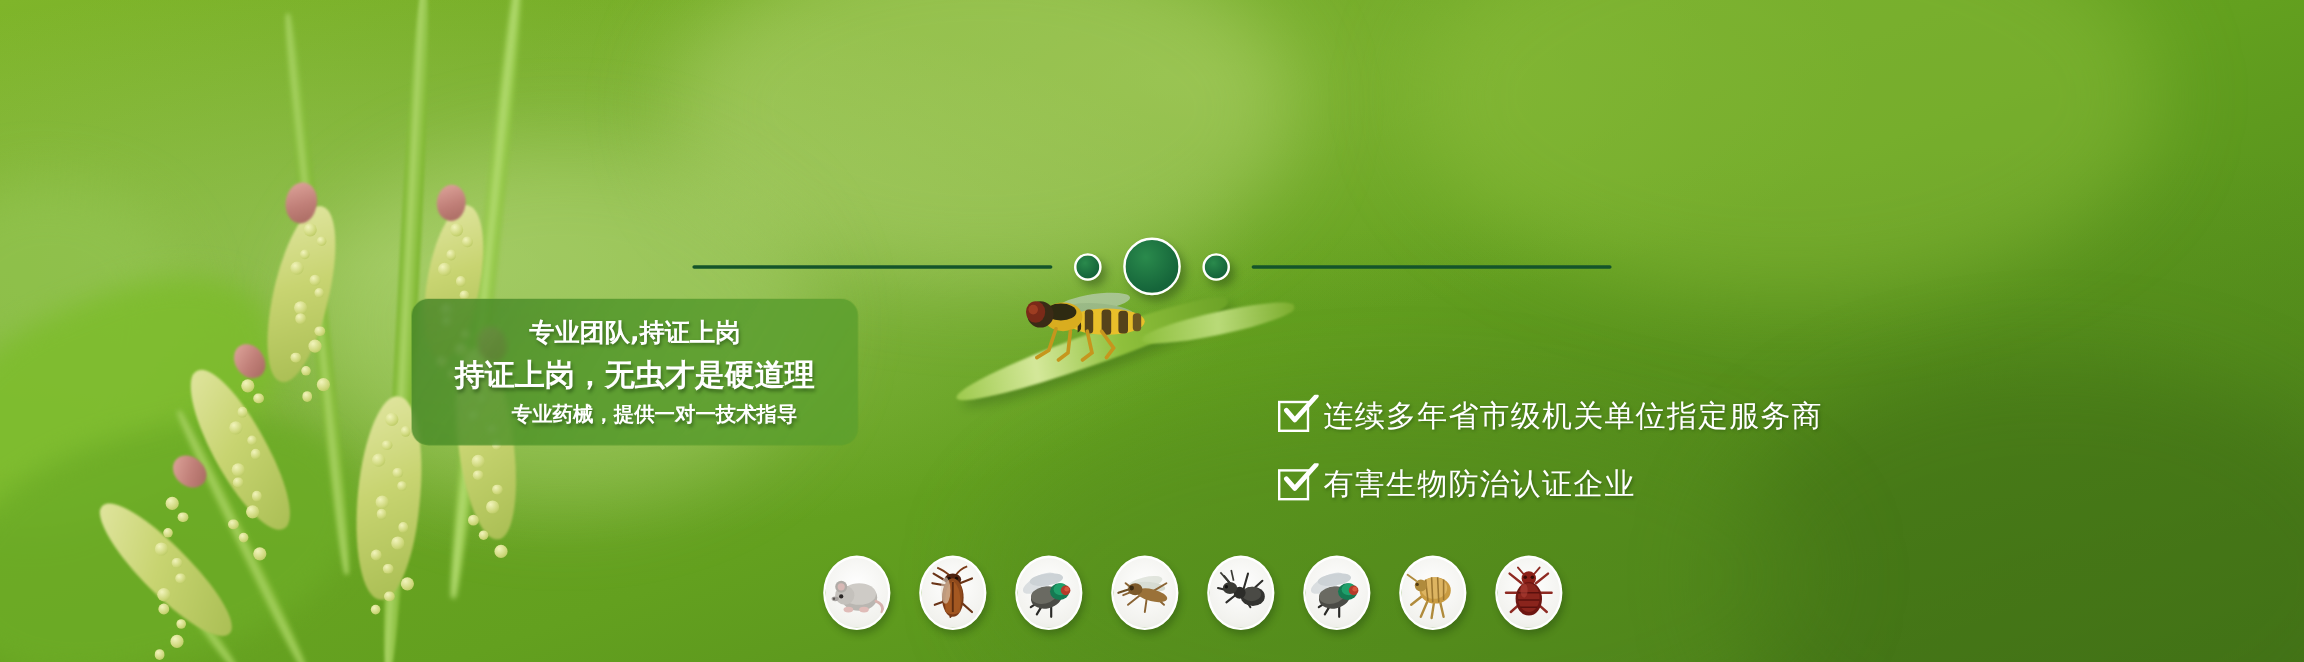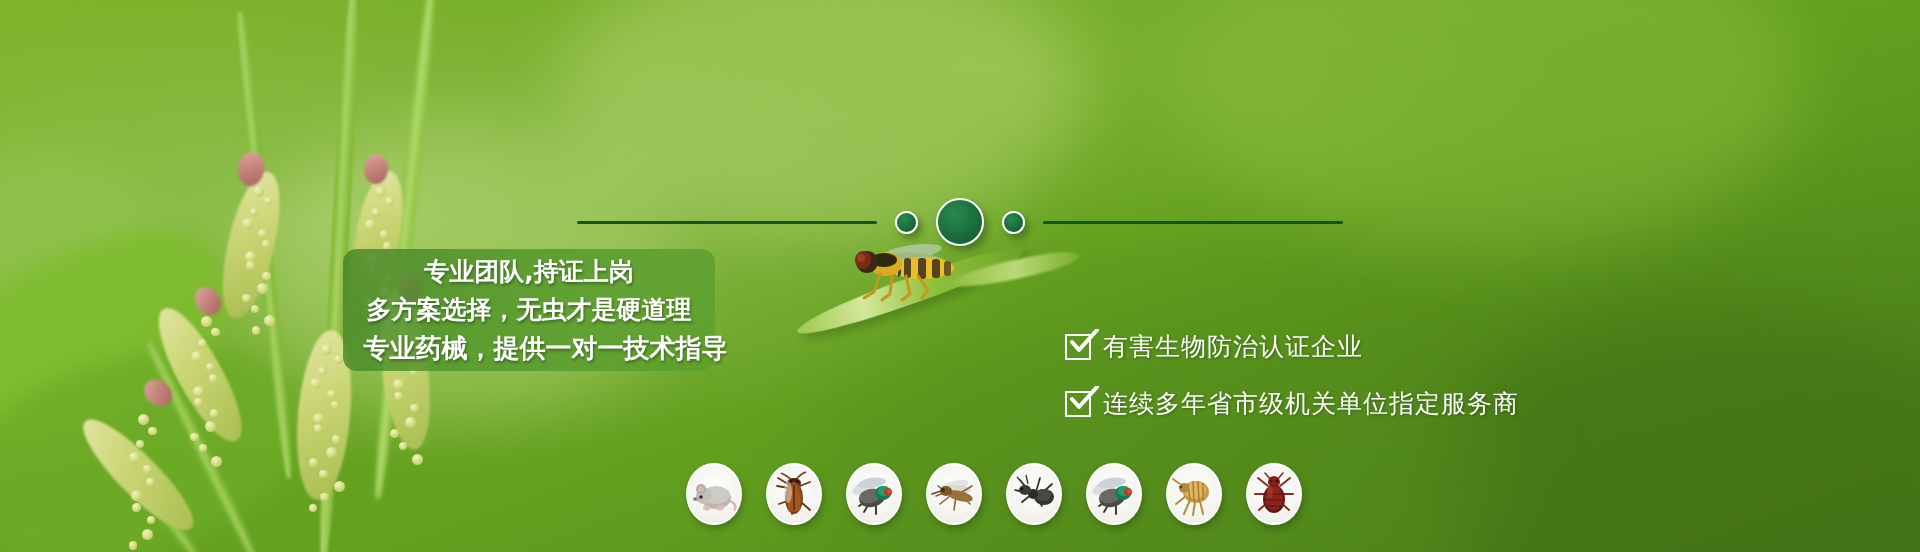--- a/index.html
+++ b/index.html
@@ -139,23 +139,23 @@
     width:372px; height:122px;
     display:flex; flex-direction:column;
     align-items:center; justify-content:center;
     gap:5px;
   }
   .pl {
     color:#ffffff; font-weight:bold; white-space:nowrap;
     font-family:"DejaVu Sans", sans-serif;
     text-shadow:1px 2px 3px rgba(10,40,5,.45);
   }
-  .pl1 { font-size:25px; letter-spacing:0px; }
+  .pl1 { font-size:21px; letter-spacing:0px; }
   .pl2 { font-size:25px; letter-spacing:0px; }
-  .pl3 { font-size:26px; letter-spacing:0px;margin-left:33px; }
+  .pl3 { font-size:17px; letter-spacing:0px;margin-left:33px; }
   
   .panel-lines .pl2, .panel-lines .pl3 { transform:translateX(0px); }
 
   
   .fly { position:absolute; left:840px; top:240px; width:130px; height:70px; }
 
   
   .blade {
     position:absolute;
     left:790px; top:278px;
@@ -373,40 +373,40 @@
         <path d="M52 36 L50 54 L42 60"></path>
         <path d="M66 36 L70 54 L62 60"></path>
         <path d="M78 36 L88 50 L82 58"></path>
       </g>
     </svg>
   </div>
 
   <div class="panel"></div>
   <div class="panel-lines">
     <div class="pl pl1">专业团队,持证上岗</div>
-    <div class="pl pl2">多方案选择，无虫才是硬道理</div>
+    <div class="pl pl2">持证上岗，无虫才是硬道理</div>
     <div class="pl pl3">专业药械，提供一对一技术指导</div>
   </div>
 
   <div class="checklist">
     <div class="check-row">
       <span class="check-box">
         <svg class="tick" viewBox="0 0 30 26">
           <path d="M3 13 L10 21 L28 1" fill="none" stroke="#ffffff" stroke-width="4" stroke-linecap="round" stroke-linejoin="round"></path>
         </svg>
       </span>
-      <span class="check-text">有害生物防治认证企业</span>
+      <span class="check-text">连续多年省市级机关单位指定服务商</span>
     </div>
     <div class="check-row">
       <span class="check-box">
         <svg class="tick" viewBox="0 0 30 26">
           <path d="M3 13 L10 21 L28 1" fill="none" stroke="#ffffff" stroke-width="4" stroke-linecap="round" stroke-linejoin="round"></path>
         </svg>
       </span>
-      <span class="check-text">连续多年省市级机关单位指定服务商</span>
+      <span class="check-text">有害生物防治认证企业</span>
     </div>
   </div>
 
   <div class="pests">
 
     <div class="pest">
       <svg viewBox="0 0 48 48">
         <ellipse cx="26" cy="28" rx="15" ry="11" fill="#b9b6b1"></ellipse>
         <ellipse cx="26" cy="25" rx="14" ry="9" fill="#cecbc6"></ellipse>
         <circle cx="14" cy="26" r="8" fill="#c4c1bc"></circle>

